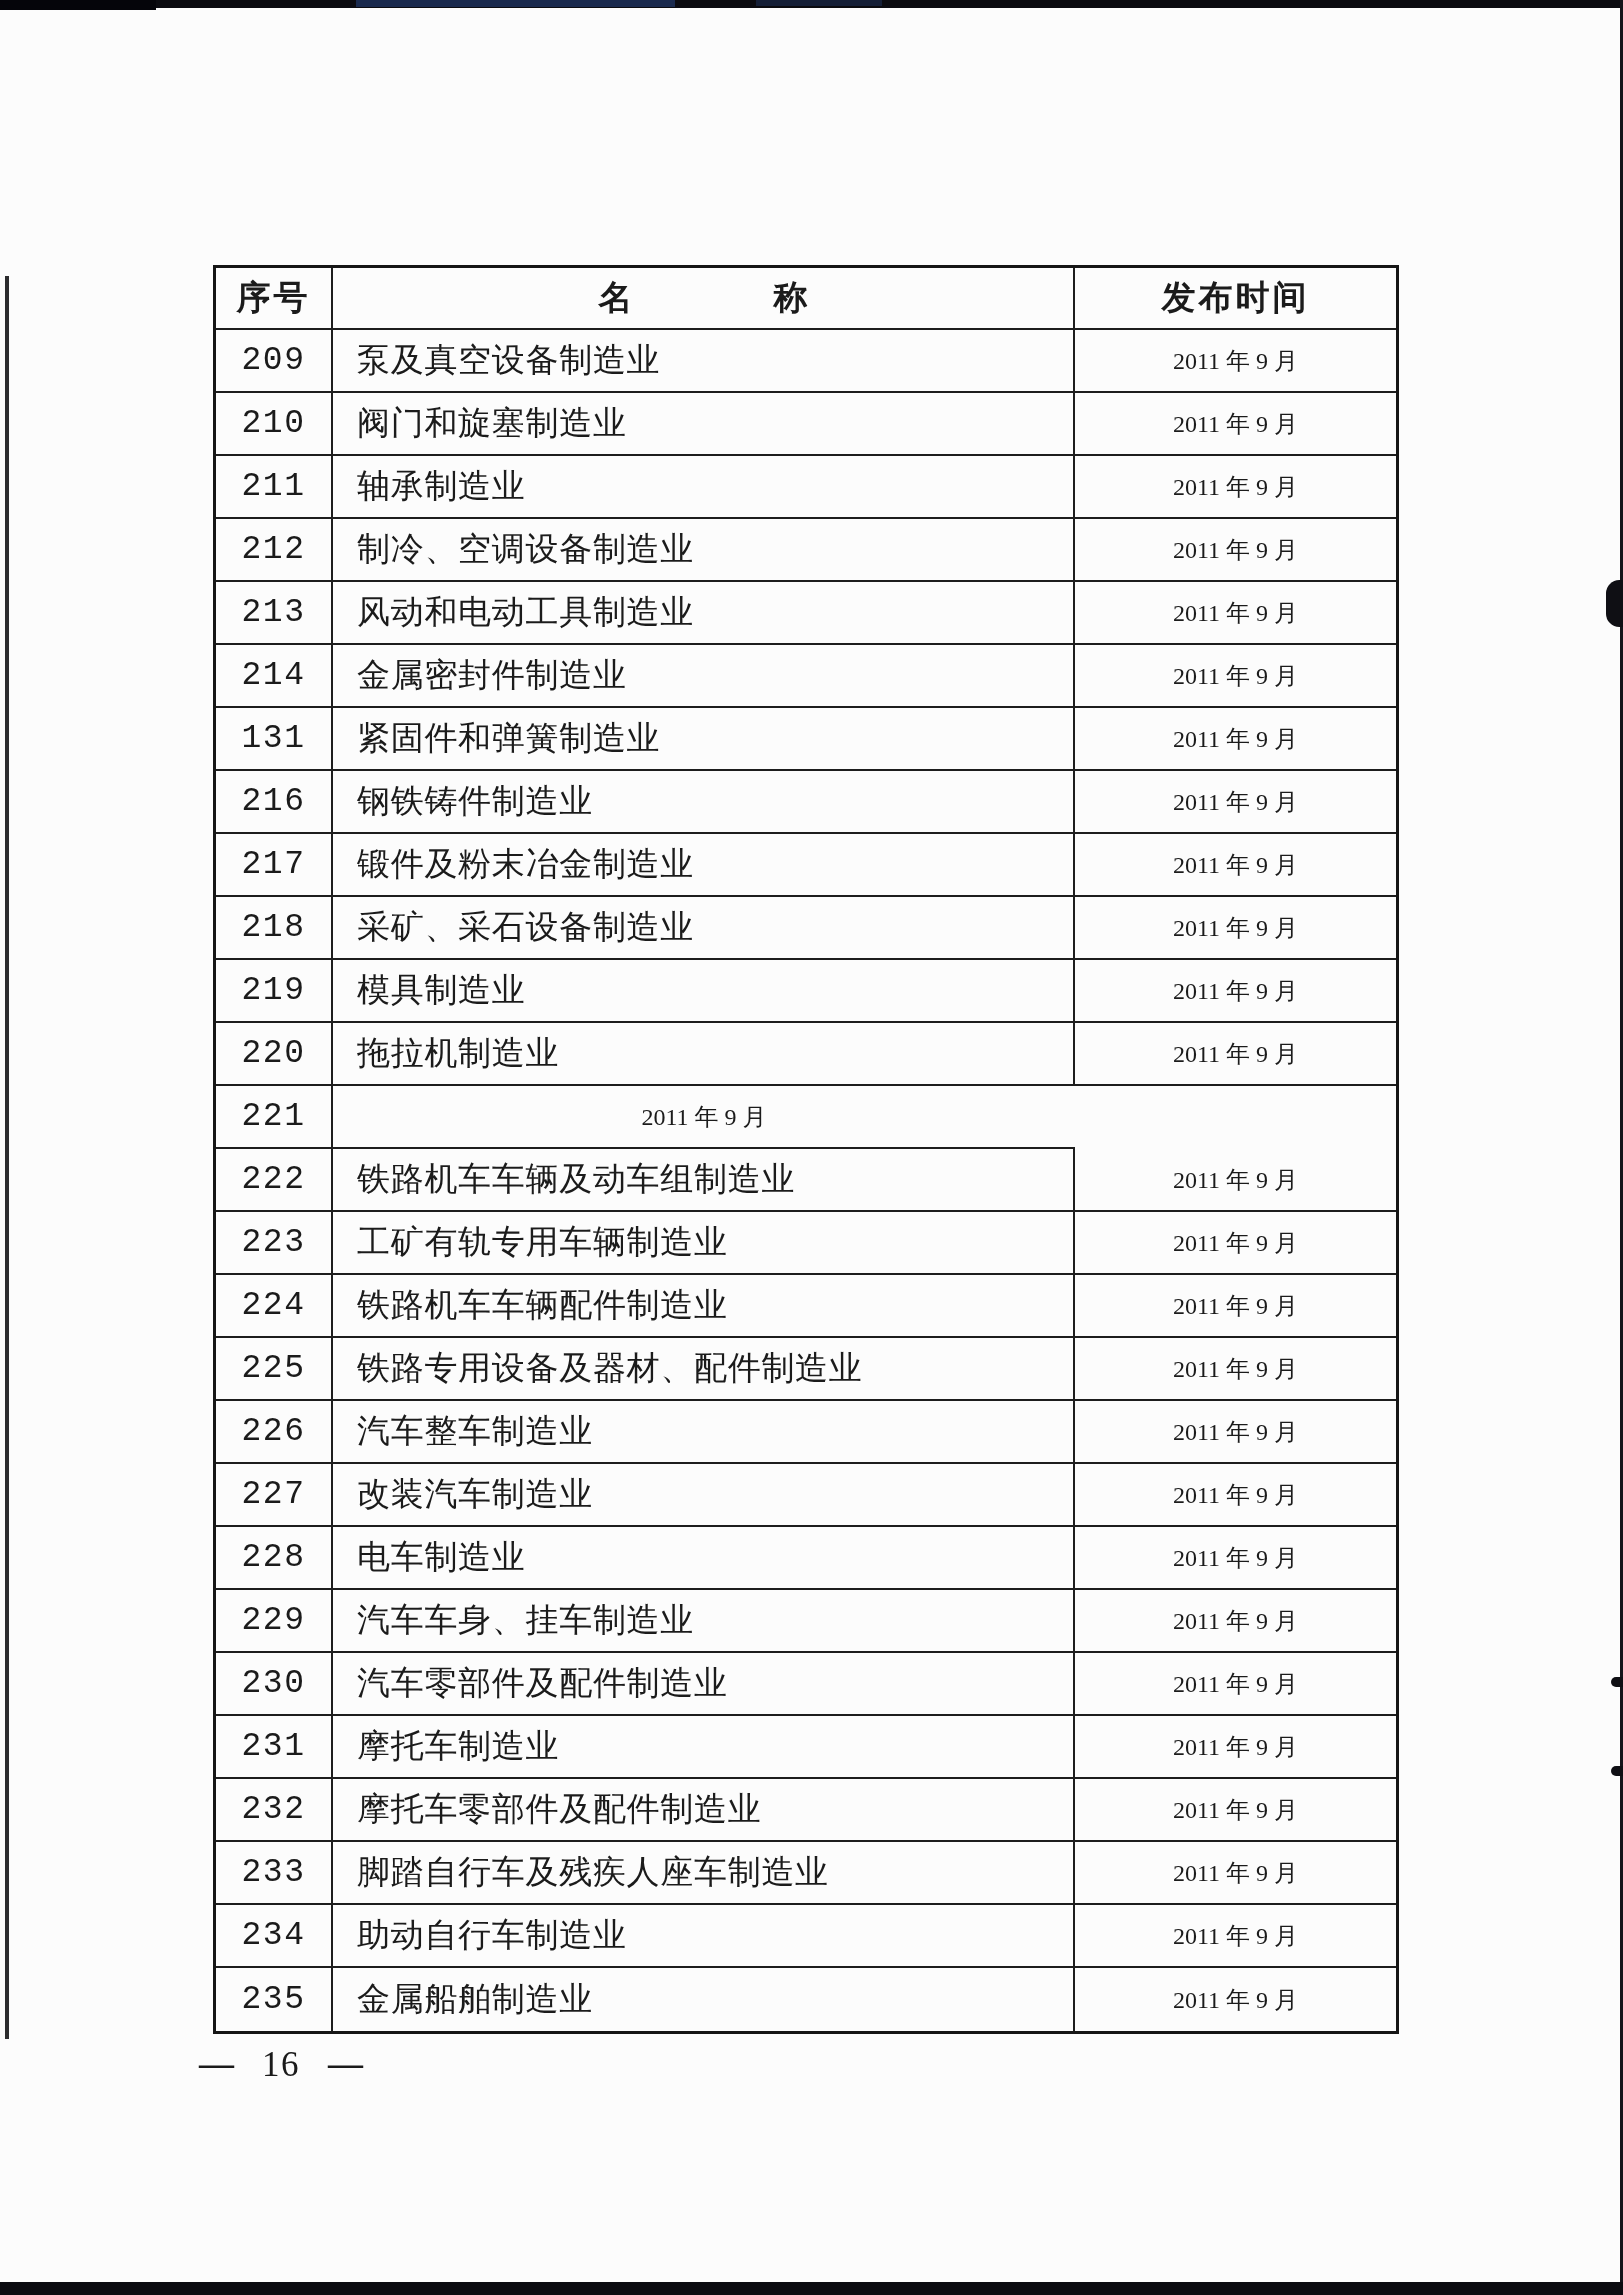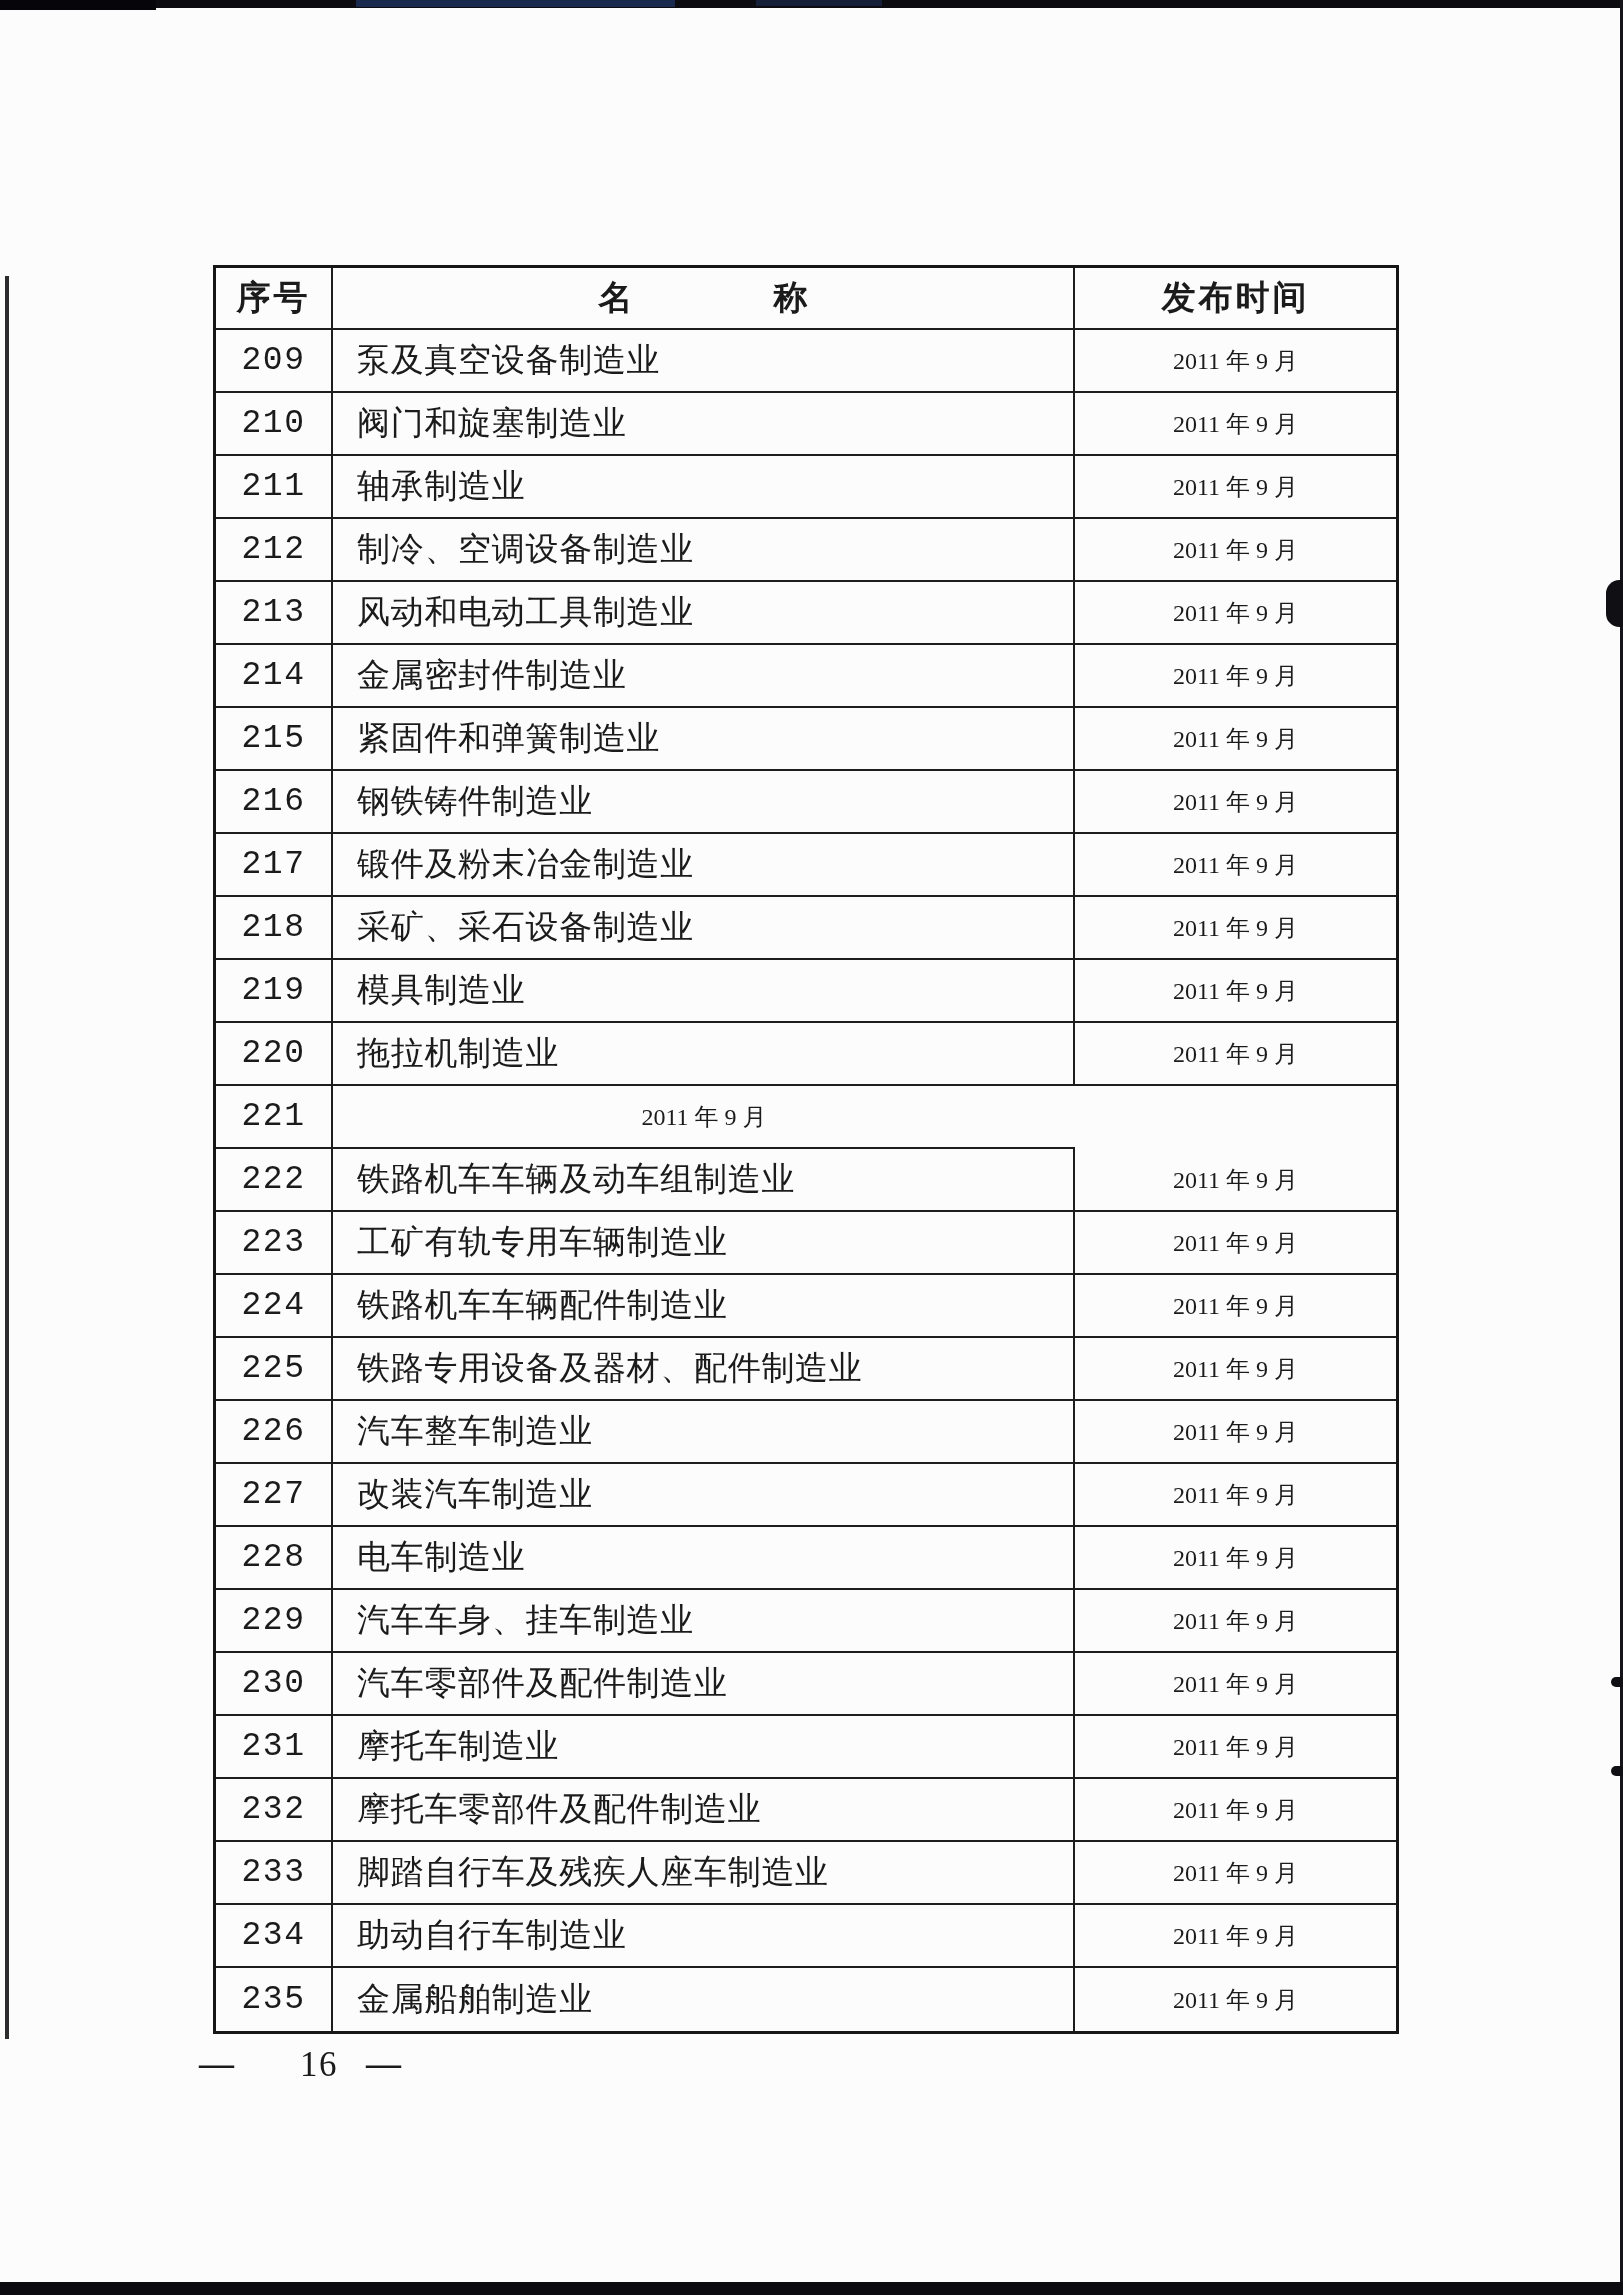--- a/index.html
+++ b/index.html
@@ -45,21 +45,21 @@
   .trow.data{height:63px;}
   .cell.num{justify-content:center;letter-spacing:1.5px;font-family:Liberation Mono, monospace;}
   .cell.name{padding-left:24px;}
   .cell.date{justify-content:center;font-size:24px;letter-spacing:0;}
   
   #footer{
     position:absolute;left:199px;top:2047px;
     display:flex;align-items:center;gap:28px;
     font-size:35px;line-height:1;
   }
-  #footer .pgnum{letter-spacing:1.5px;margin-left:38px;}
+  #footer .pgnum{letter-spacing:1.5px;}
   #footer .dash{font-weight:bold;transform:translateY(-1.5px);}
 </style>
 </head>
 <body>
 
 <div id="page">
 
   <div class="scan-top"></div>
   <div class="scan-top-dark"></div>
   <div class="scan-top-blue1"></div>
@@ -152,21 +152,21 @@
       <div class="cell name">
             <span>金属密封件制造业</span>
           </div>
       <div class="cell date">
             <span>2011 年 9 月</span>
           </div>
     </div>
 
     <div class="trow data">
       <div class="cell num">
-            <span>215</span>
+            <span>131</span>
           </div>
       <div class="cell name">
             <span>紧固件和弹簧制造业</span>
           </div>
       <div class="cell date">
             <span>2011 年 9 月</span>
           </div>
     </div>
 
     <div class="trow data">

